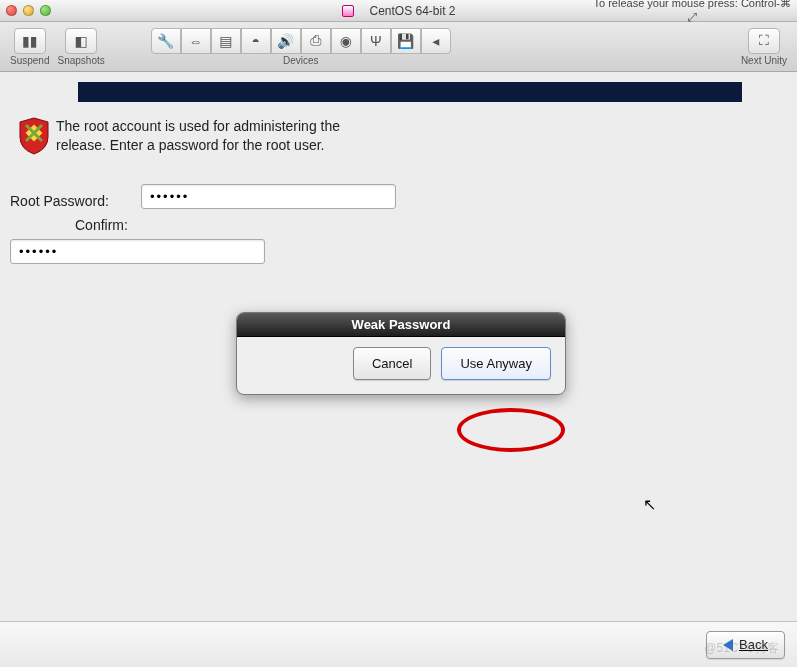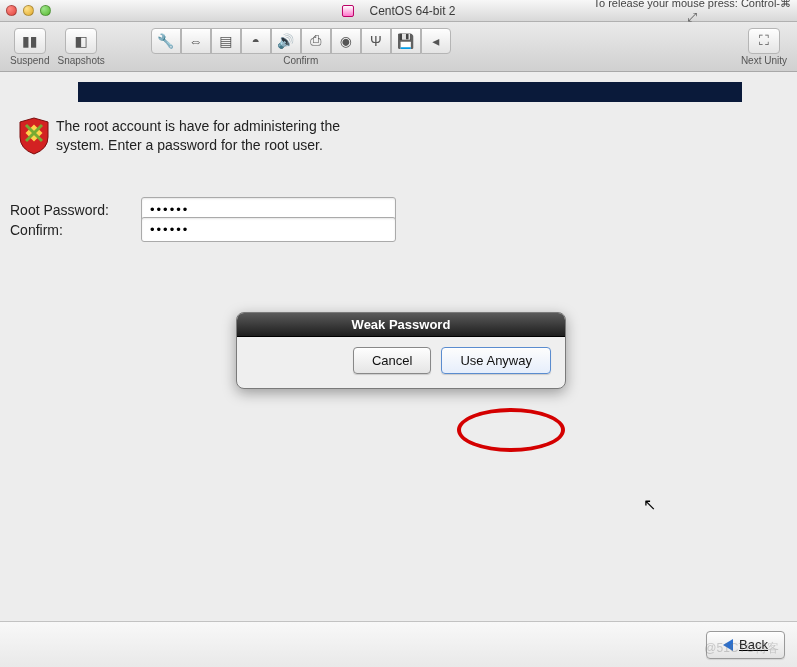--- a/index.html
+++ b/index.html
@@ -26,34 +26,34 @@
   .tbrow .tbbtn:last-child{border-radius:0 4px 4px 0;}
   .tblabel { font-size:10px; color:#555;text-align:right; }
   .tbspacer { flex:1; }
 
   
   .content { position:absolute; top:72px; left:0; right:0; bottom:0; background:#ededed; }
   .bluebar { position:absolute; left:78px; top:10px; width:664px; height:20px; background:#0a1a3a; }
   .shield { position:absolute; left:18px; top:45px; width:32px; height:38px; }
   .intro { position:absolute; left:56px; top:45px; width:310px; font-size:14px; color:#222; line-height:1.35; }
   .formrow { position:absolute; left:10px; display:flex; align-items:center; gap:6px; }
-  .formrow.r1 { top:125px; }
-  .formrow.r2 { top:145px; }
+  .formrow.r1 { top:112px;align-items:flex-end; }
+  .formrow.r2 { top:145px;flex-direction:column; }
   .formrow label { width:125px; font-size:14px; color:#222; text-align:left; }
   .formrow input { width:255px; height:25px; border:1px solid #aaa; border-radius:3px; background:#fff; padding:2px 8px; font-size:13px; letter-spacing:2px; box-shadow:inset 0 1px 2px rgba(0,0,0,.1); }
 
   
   .dialog { position:absolute; left:236px; top:240px; width:330px; background:#efefef; border:1px solid #7a7a7a; border-radius:8px; box-shadow:0 4px 14px rgba(0,0,0,.35); overflow:hidden; }
   .dialog-titlebar { height:24px; background:linear-gradient(#5a5a5a,#1e1e1e); color:#fff; font-weight:bold; font-size:13px; display:flex; align-items:center; justify-content:center; border-bottom:1px solid #000; }
   .dialog-body { padding:14px 16px 8px 16px; display:flex; gap:12px; }
   .err-icon { flex-shrink:0; width:36px;height:36px;border-radius:50%; background:radial-gradient(circle at 30% 30%,#ff6b5f,#c80800); display:flex; align-items:center; justify-content:center; box-shadow:inset 0 0 0 1px rgba(0,0,0,.2); }
   .err-icon .dash{width:18px;height:5px;background:#fff;border-radius:1px;}
   .dialog-msg { font-size:13px; color:#222; line-height:1.35; }
   .dialog-actions { display:flex; justify-content:flex-end; gap:10px; padding:10px 14px 14px; }
-  .btn { height:27px; padding:0 18px; font-size:13px; color:#111; background:linear-gradient(#fefefe,#e5e5e5); border:1px solid #888; border-radius:4px; box-shadow:0 1px 0 rgba(255,255,255,.7) inset,0 1px 1px rgba(0,0,0,.15); cursor:pointer; }
+  .btn { height:33px; padding:0 18px; font-size:13px; color:#111; background:linear-gradient(#fefefe,#e5e5e5); border:1px solid #888; border-radius:4px; box-shadow:0 1px 0 rgba(255,255,255,.7) inset,0 1px 1px rgba(0,0,0,.15); cursor:pointer; }
   .btn.primary { border-color:#5a8ccf; background:linear-gradient(#fdfdfd,#e6eefb); }
   .circle-highlight { position:absolute; left:457px; top:336px; width:108px; height:44px; border:4px solid #d40000; border-radius:50%/50%; pointer-events:none; }
 
   
   .footer { position:absolute; left:0; right:0; bottom:0; height:46px; border-top:1px solid #c2c2c2; background:linear-gradient(#f8f8f8,#e9e9e9); display:flex; align-items:center; justify-content:flex-end; gap:10px; padding:0 12px;text-decoration:underline; }
   .navbtn { height:28px; padding:0 16px; background:linear-gradient(#fefefe,#e3e3e3); border:1px solid #9a9a9a; border-radius:4px; display:flex; align-items:center; gap:6px; font-size:13px; color:#222; box-shadow:0 1px 0 rgba(255,255,255,.7) inset,0 1px 1px rgba(0,0,0,.1); }
   .arrow { width:0;height:0;border-top:6px solid transparent;border-bottom:6px solid transparent; }
   .arrow.left{border-right:10px solid #2a6fce;}
   .arrow.right{border-left:10px solid #2a6fce;}
 
@@ -120,41 +120,41 @@
       <div class="tbbtn">
           <span>Ψ</span>
         </div>
       <div class="tbbtn">
           <span>💾</span>
         </div>
       <div class="tbbtn">
           <span>◂</span>
         </div>
     </div>
-    <div class="tblabel">Confirm</div>
+    <div class="tblabel">Devices</div>
   </div>
   <div class="tbspacer"></div>
   <div class="tbgroup">
     <div class="tbbtn">
         <span>⛶</span>
       </div>
     <div class="tblabel">Next Unity</div>
   </div>
 </div>
 
 <div class="content">
   <div class="bluebar"></div>
 
   <svg class="shield" viewBox="0 0 32 38">
     <path d="M16 1 L30 5 L30 20 Q30 32 16 37 Q2 32 2 20 L2 5 Z" fill="#d32222" stroke="#7a0e0e"></path>
     <rect x="10" y="10" width="12" height="12" fill="#ffd34d" transform="rotate(45 16 16)"></rect>
     <path d="M8 8 L24 24 M24 8 L8 24" stroke="#7a3" stroke-width="3"></path>
   </svg>
 
-  <div class="intro">The root account is have for administering the system.  Enter a password for the root user.</div>
+  <div class="intro">The root account is used for administering the release.  Enter a password for the root user.</div>
 
   <div class="formrow r1">
     <label>Root Password:</label>
     <input type="text" value="••••••" style="">
   </div>
   <div class="formrow r2">
     <label>Confirm:</label>
     <input type="text" value="••••••" style="">
   </div>
 

